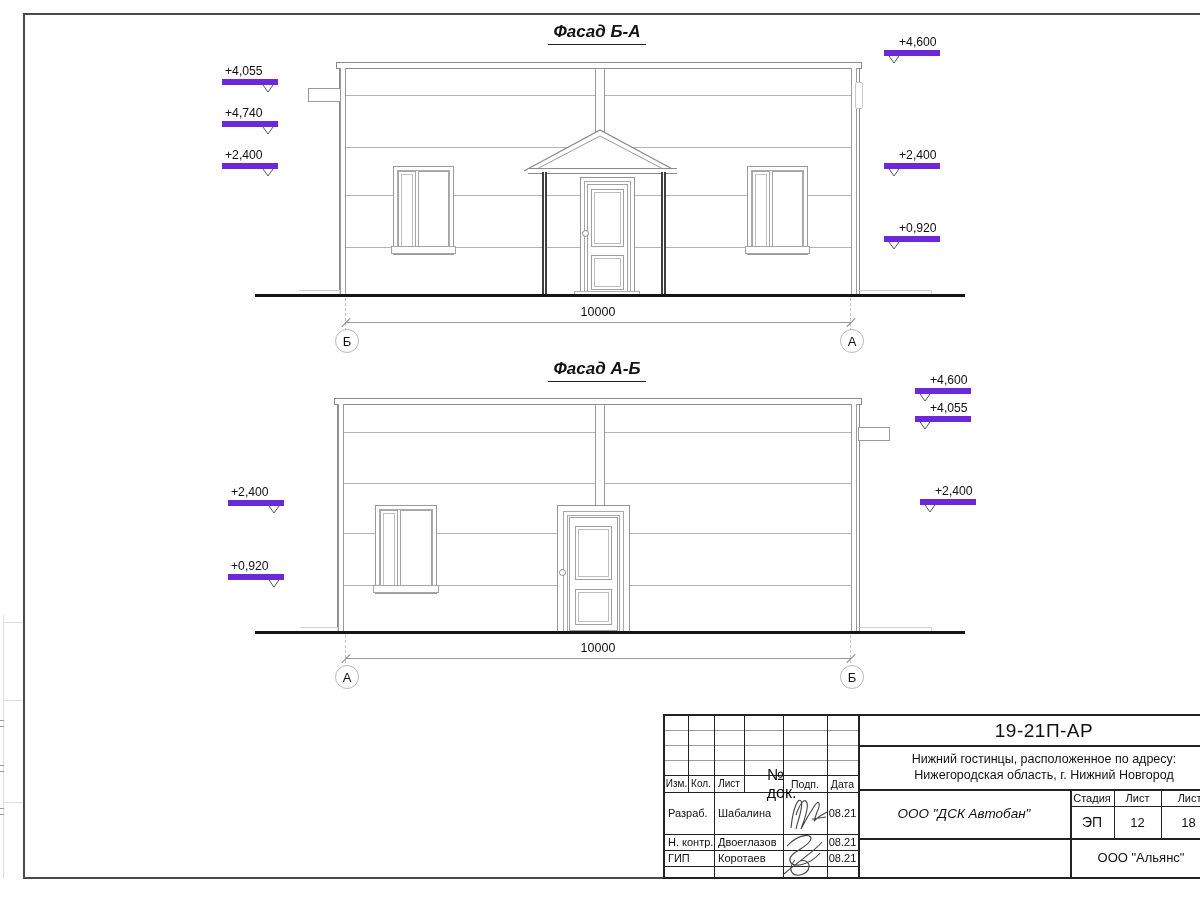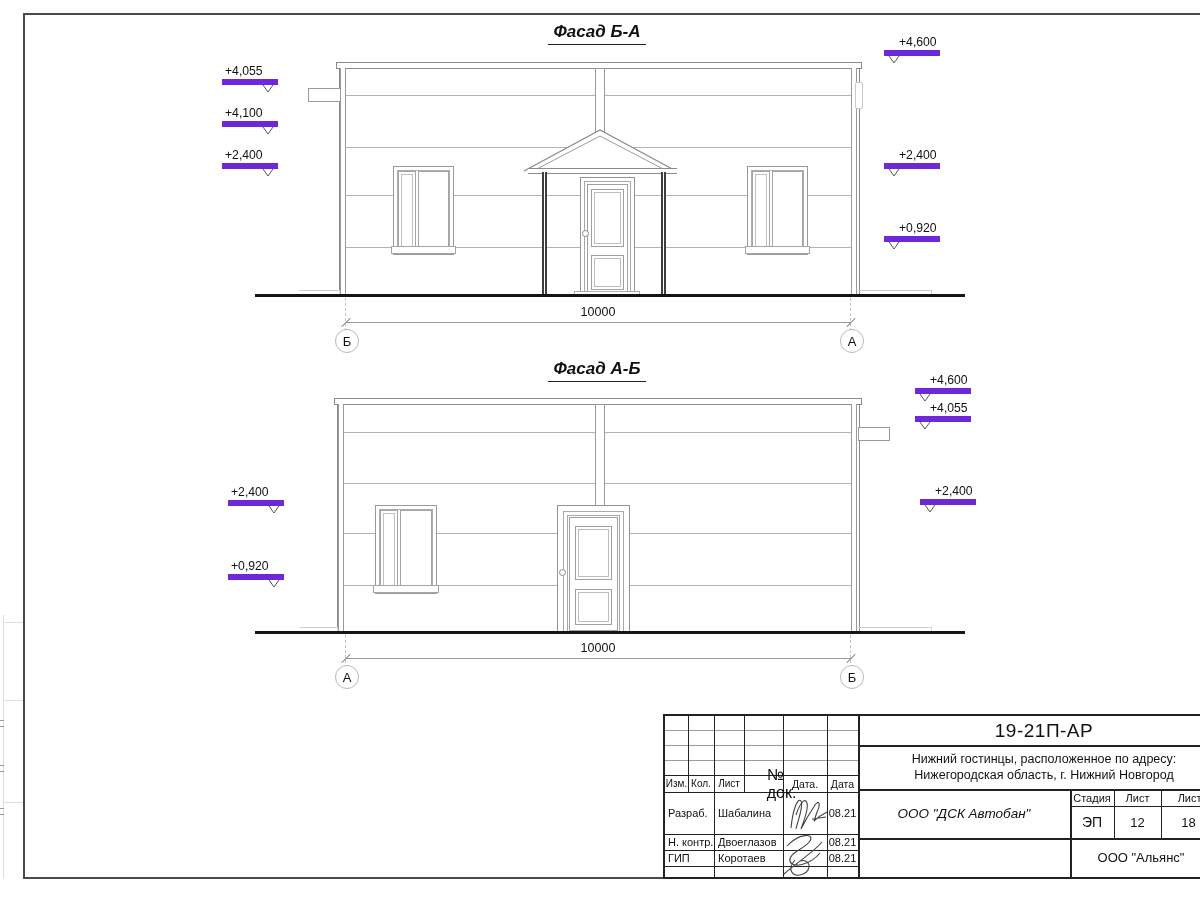--- a/index.html
+++ b/index.html
@@ -150,21 +150,21 @@
   <div class="bub" style="left:335px;top:329px;">
       <span>Б</span>
     </div>
   <div class="bub" style="left:840px;top:329px;">
       <span>А</span>
     </div>
 
   <div class="elev ml" style="left:222px;top:64px;"><span class="lab">+4,055</span><svg width="14" height="9">
         <path d="M2,1 L7,8 L12,1" fill="none" stroke="#555" stroke-width="1"></path>
       </svg></div>
-  <div class="elev ml" style="left:222px;top:106px;"><span class="lab">+4,100</span><svg width="14" height="9">
+  <div class="elev ml" style="left:222px;top:106px;"><span class="lab">+4,740</span><svg width="14" height="9">
         <path d="M2,1 L7,8 L12,1" fill="none" stroke="#555" stroke-width="1"></path>
       </svg></div>
   <div class="elev ml" style="left:222px;top:148px;"><span class="lab">+2,400</span><svg width="14" height="9">
         <path d="M2,1 L7,8 L12,1" fill="none" stroke="#555" stroke-width="1"></path>
       </svg></div>
   <div class="elev mr" style="left:884px;top:35px;"><span class="lab">+4,600</span><svg width="14" height="9">
         <path d="M2,1 L7,8 L12,1" fill="none" stroke="#555" stroke-width="1"></path>
       </svg></div>
   <div class="elev mr" style="left:884px;top:148px;"><span class="lab">+2,400</span><svg width="14" height="9">
         <path d="M2,1 L7,8 L12,1" fill="none" stroke="#555" stroke-width="1"></path>
@@ -258,21 +258,21 @@
     <div class="h h2" style="left:193px;top:122px;width:372px;"></div>
     <div class="v v2" style="left:405px;top:73px;height:88px;"></div>
     <div class="v" style="left:449px;top:73px;height:49px;"></div>
     <div class="v" style="left:496px;top:73px;height:49px;"></div>
     <div class="h" style="left:405px;top:90px;width:160px;"></div>
 
     <div class="t" style="left:0;top:59px;width:23px;height:17px;font-size:10px;">Изм.</div>
     <div class="t" style="left:23px;top:59px;width:26px;height:17px;font-size:10px;">Кол.</div>
     <div class="t" style="left:49px;top:59px;width:30px;height:17px;font-size:10px;">Лист</div>
     <div class="t" style="left:79px;top:59px;width:39px;height:17px;font-size:16px;padding-left:36px;">№ док.</div>
-    <div class="t" style="left:118px;top:59px;width:44px;height:17px;font-size:10.5px;">Дата.</div>
+    <div class="t" style="left:118px;top:59px;width:44px;height:17px;font-size:10.5px;">Подп.</div>
     <div class="t" style="left:162px;top:59px;width:31px;height:17px;font-size:10.5px;">Дата</div>
 
     <div class="t ts" style="left:2px;top:76px;width:47px;height:42px;padding-left:1px;">Разраб.</div>
     <div class="t ts" style="left:53px;top:76px;width:65px;height:42px;">Шабалина</div>
     <div class="t" style="left:162px;top:76px;width:31px;height:42px;">08.21</div>
     <div class="t ts" style="left:2px;top:118px;width:47px;height:16px;padding-left:1px;">Н. контр.</div>
     <div class="t ts" style="left:53px;top:118px;width:65px;height:16px;">Двоеглазов</div>
     <div class="t" style="left:162px;top:118px;width:31px;height:16px;">08.21</div>
     <div class="t ts" style="left:2px;top:134px;width:47px;height:16px;padding-left:1px;">ГИП</div>
     <div class="t ts" style="left:53px;top:134px;width:65px;height:16px;">Коротаев</div>

